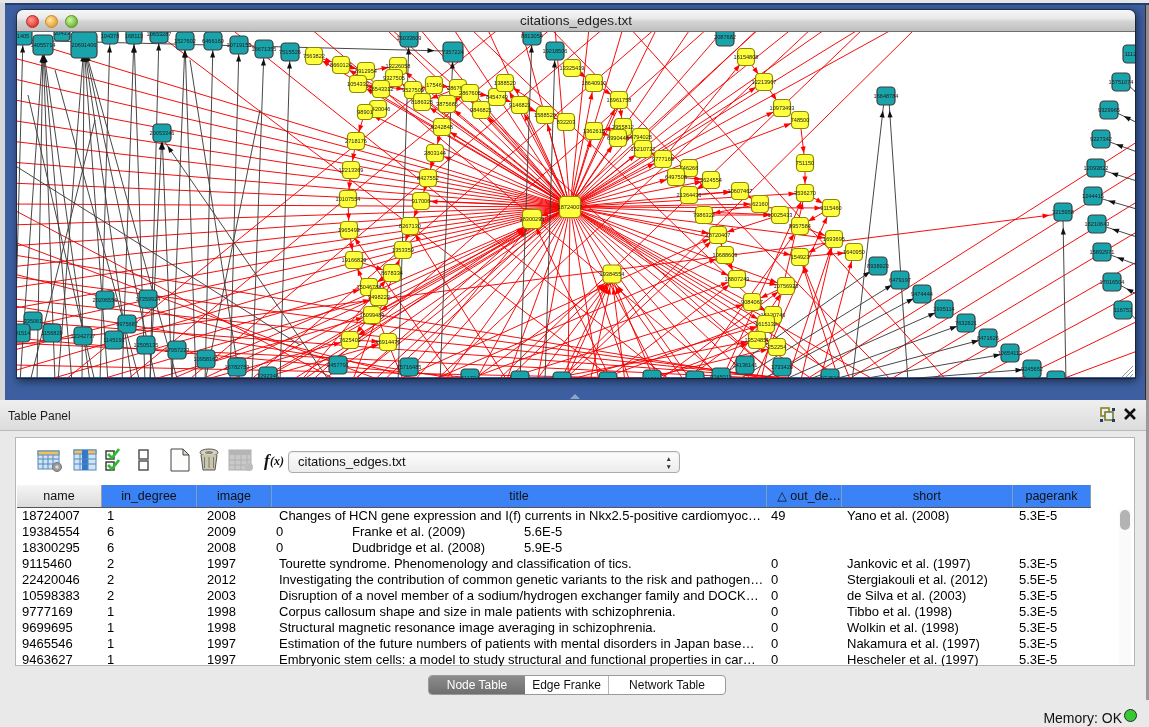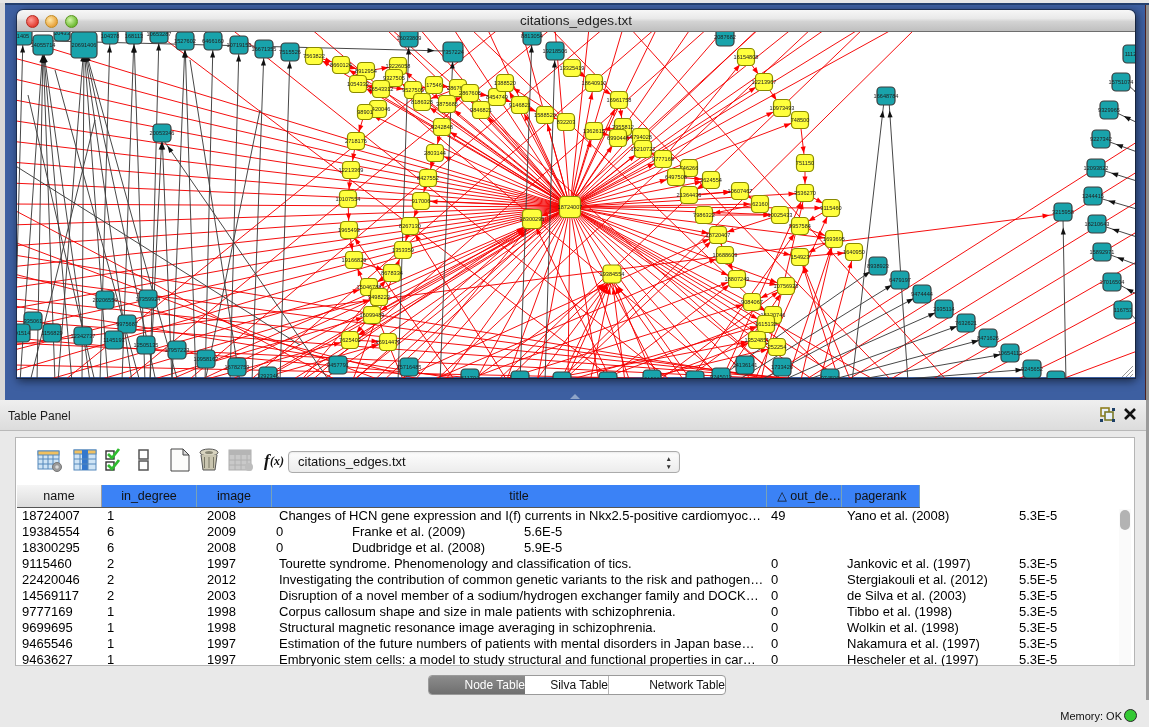--- a/index.html
+++ b/index.html
@@ -38,25 +38,25 @@
 .tr>div{overflow:hidden}
 .c0{width:85px;padding-left:5px}.c1{width:95px;padding-left:5px}
 .c2{width:75px;padding-left:10px}.c3{width:495px;padding-left:7px}
 .c4{width:75px;padding-left:4px}.c5{width:171px;padding-left:5px}
 .c6{width:78px;padding-left:6px}
 #sbar{position:absolute;right:3px;top:71px;width:12px;height:156px;background:#fafafa}
 #sthumb{position:absolute;right:4px;top:72px;width:10px;height:20px;background:#b3b3b3;
  border-radius:5px}
 #tabs{position:absolute;left:428px;top:275px;height:20px;display:flex;
  border:1px solid #9a9a9a;border-radius:4px;overflow:hidden;background:#fff;
- font-size:12px;line-height:19px;text-align:right}
+ font-size:12px;line-height:19px;text-align:center}
 #tabs .seg{color:#111}
 #tabs .seg.sel{background:linear-gradient(#8c8c8c,#6f6f6f);color:#fff}
 #tabs .sep{width:1px;background:#b5b5b5}
-#status{position:absolute;right:27px;top:310px;font-size:11px;color:#111}
+#status{position:absolute;right:27px;top:310px;font-size:14px;color:#111}
 #memdot{position:absolute;right:12px;top:309px;width:13px;height:13px;border-radius:50%;
  background:#35c935;border:1px solid #2a2a2a}
 #grsliver{position:absolute;left:1146px;top:400px;width:3px;height:300px;background:#9a9a9a}
 #handle{position:absolute;left:570px;top:394px;width:0;height:0;
  border-left:5px solid transparent;border-right:5px solid transparent;
  border-bottom:5px solid #8fa5c8}
 </style></head><body>
 <div id="top"></div>
 <div id="topline"></div>
 <div id="topnavy"></div>
@@ -939,20 +939,21 @@
 <text x="254" y="27" font-family="Liberation Serif,serif" font-style="italic" font-weight="bold" font-size="12" fill="#111">(x)</text>
 </g>
         </svg></div>
   <div id="combo">citations_edges.txt<span class="ar">▲<br>▼</span></div>
   <div id="thead">
    <div class="th gray" style="width:85px">name</div>
    <div class="th" style="width:95px">in_degree</div>
    <div class="th" style="width:75px">image</div>
    <div class="th" style="width:495px">title</div>
    <div class="th" style="width:75px;text-align:right;padding-left:4px">△ out_de…</div>
+   <div class="th" style="width:171px">short</div>
    <div class="th" style="width:78px">pagerank</div>
   </div>
   <div id="tbody">
         <div class="tr">
           <div class="c0">18724007</div>
           <div class="c1">1</div>
           <div class="c2">2008</div>
           <div class="c3">Changes of HCN gene expression and I(f) currents in Nkx2.5-positive cardiomyoc…</div>
           <div class="c4">49</div>
           <div class="c5">Yano et al. (2008)</div>
@@ -986,21 +987,21 @@
         <div class="tr">
           <div class="c0">22420046</div>
           <div class="c1">2</div>
           <div class="c2">2012</div>
           <div class="c3">Investigating the contribution of common genetic variants to the risk and pathogen…</div>
           <div class="c4">0</div>
           <div class="c5">Stergiakouli et al. (2012)</div>
           <div class="c6">5.5E-5</div>
         </div>
         <div class="tr">
-          <div class="c0">14569117</div>
+          <div class="c0">10598383</div>
           <div class="c1">2</div>
           <div class="c2">2003</div>
           <div class="c3">Disruption of a novel member of a sodium/hydrogen exchanger family and DOCK…</div>
           <div class="c4">0</div>
           <div class="c5">de Silva et al. (2003)</div>
           <div class="c6">5.3E-5</div>
         </div>
         <div class="tr">
           <div class="c0">9777169</div>
           <div class="c1">1</div>
@@ -1036,20 +1037,20 @@
           <div class="c4">0</div>
           <div class="c5">Hescheler et al. (1997)</div>
           <div class="c6">5.3E-5</div>
         </div>
       </div>
   <div id="sbar"></div>
       <div id="sthumb"></div>
  </div>
  <div id="tabs">
   <div class="seg sel" style="width:96px">Node Table</div>
-  <div class="seg" style="width:83px">Silva Table</div>
+  <div class="seg" style="width:83px">Edge Franke</div>
       <div class="sep"></div>
   <div class="seg" style="width:116px">Network Table</div>
  </div>
  <div id="status">Memory: OK</div>
     <div id="memdot"></div>
 </div>
 <div id="grsliver"></div>
 
 </body></html>

